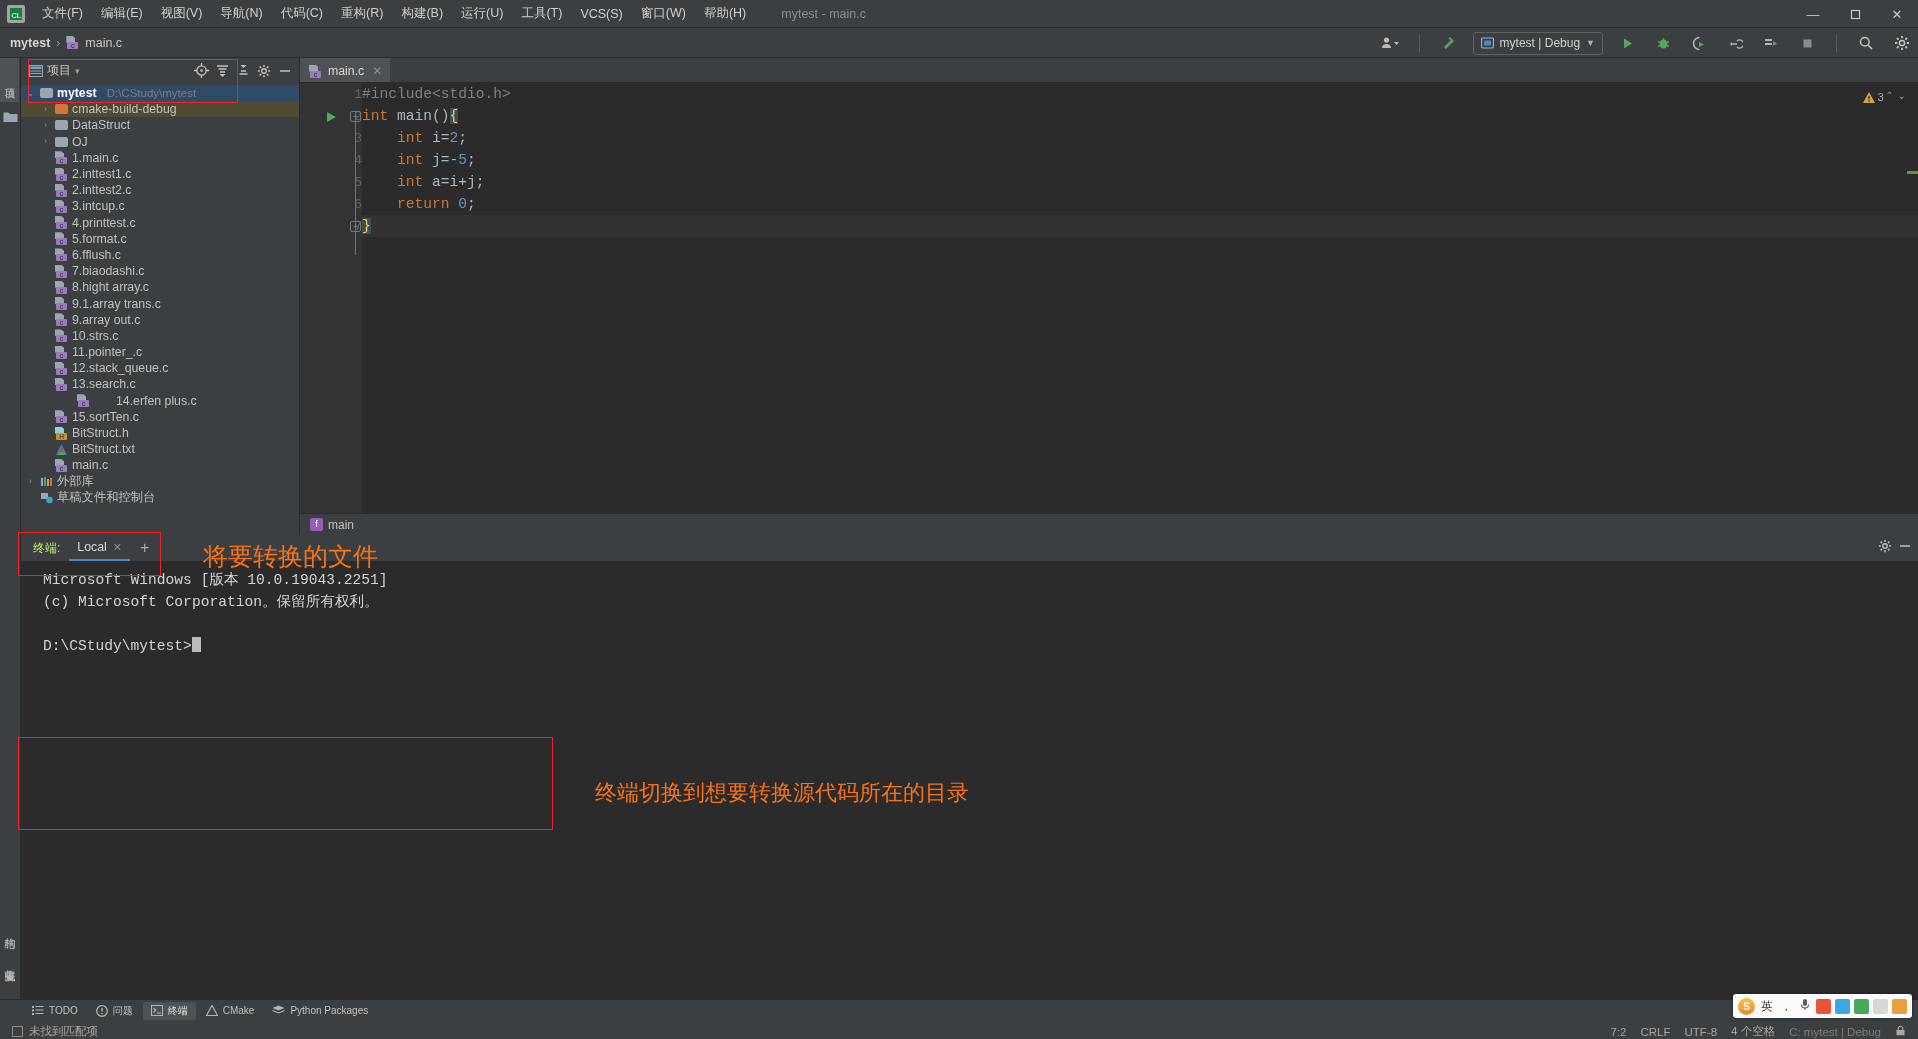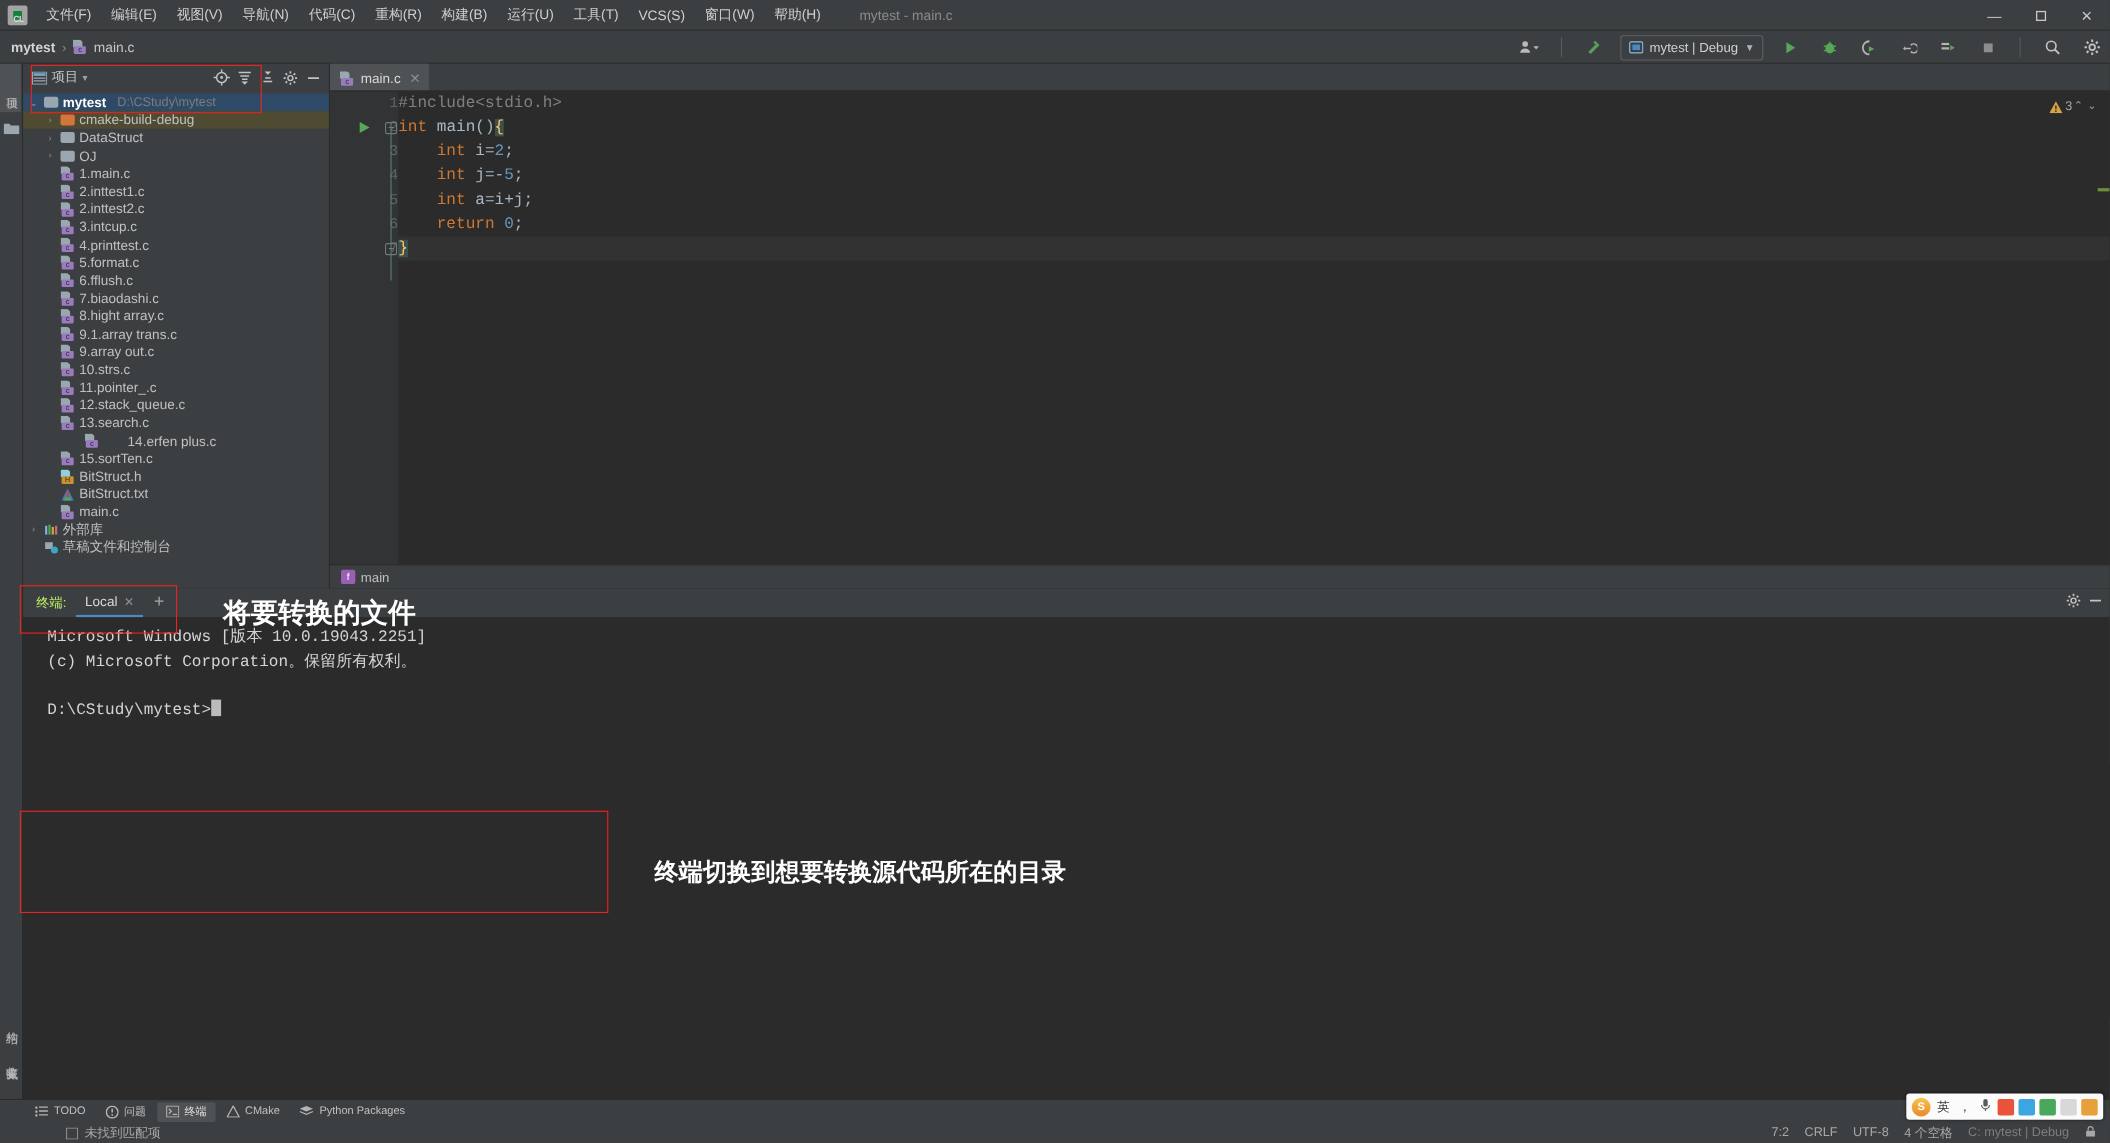--- a/index.html
+++ b/index.html
@@ -15,21 +15,21 @@
 
   
   .menubar {
     height: 28px; background: #3c3f41;
     display: flex; align-items: center;
     border-bottom: 1px solid #2b2b2b;
     position: relative;
   }
   .logo {
     width: 18px; height: 18px; margin: 0 8px 0 7px;
-    border: 5px solid #a3a3a3; border-radius: 2px;
+    border: 3px solid #a3a3a3; border-radius: 2px;
     background: #15803d; color: #d6d6d6;
     font-size: 8px; line-height: 16px; text-align: center;
     font-weight: bold; letter-spacing: -0.5px;
   }
   .menu-item {
     font-size: 12.5px; color: #cfcfcf;
     padding: 4px 9px; white-space: nowrap;
   }
   .win-title {
     font-size: 12.5px; color: #8a8a8a; margin-left: 26px; white-space: nowrap;
@@ -250,41 +250,40 @@
     display: inline-block; width: 9px; height: 15px;
     background: #bbbbbb; vertical-align: -2px;
   }
 
   
   .anno-box {
     position: absolute; border: 1.6px solid #ee2222;
     pointer-events: none;
   }
   .anno-text {
-    position: absolute; color: #ffffff;
+    position: absolute; color: #f97316;
     font-family: "Liberation Sans", sans-serif;
     white-space: nowrap;
-    font-weight: bold;
   }
 
   
   .toolwin-bar {
     position: absolute; left: 0; right: 0; bottom: 18px; height: 22px;
     background: #3c3f41; border-top: 1px solid #2b2b2b;
     display: flex; align-items: center; gap: 2px; padding-left: 24px;
   }
   .tw {
     display: flex; align-items: center; gap: 5px;
     padding: 2px 8px; font-size: 10px; color: #c0c0c0; border-radius: 2px;
   }
   .tw.active { background: #4e5254; color: #e0e0e0; }
   .statusbar {
     position: absolute; left: 0; right: 0; bottom: 0; height: 18px;
-    background: #3c3f41; display: flex; align-items: center;
-    font-size: 11.5px; color: #a8a8a8; padding: 0 6px; margin-left: 48px;
+    background: #3c3f41; display: flex; align-items: flex-end;
+    font-size: 11.5px; color: #a8a8a8; padding: 0 6px;
   }
   .status-left { display: flex; align-items: center; gap: 6px; padding-left: 6px; }
   .status-right {
     margin-left: auto; display: flex; align-items: center; gap: 14px; padding-right: 6px;
   }
 
   
   .imebar {
     position: absolute; right: 6px; bottom: 21px; height: 24px;
     background: #fbfbfb; border-radius: 3px;

